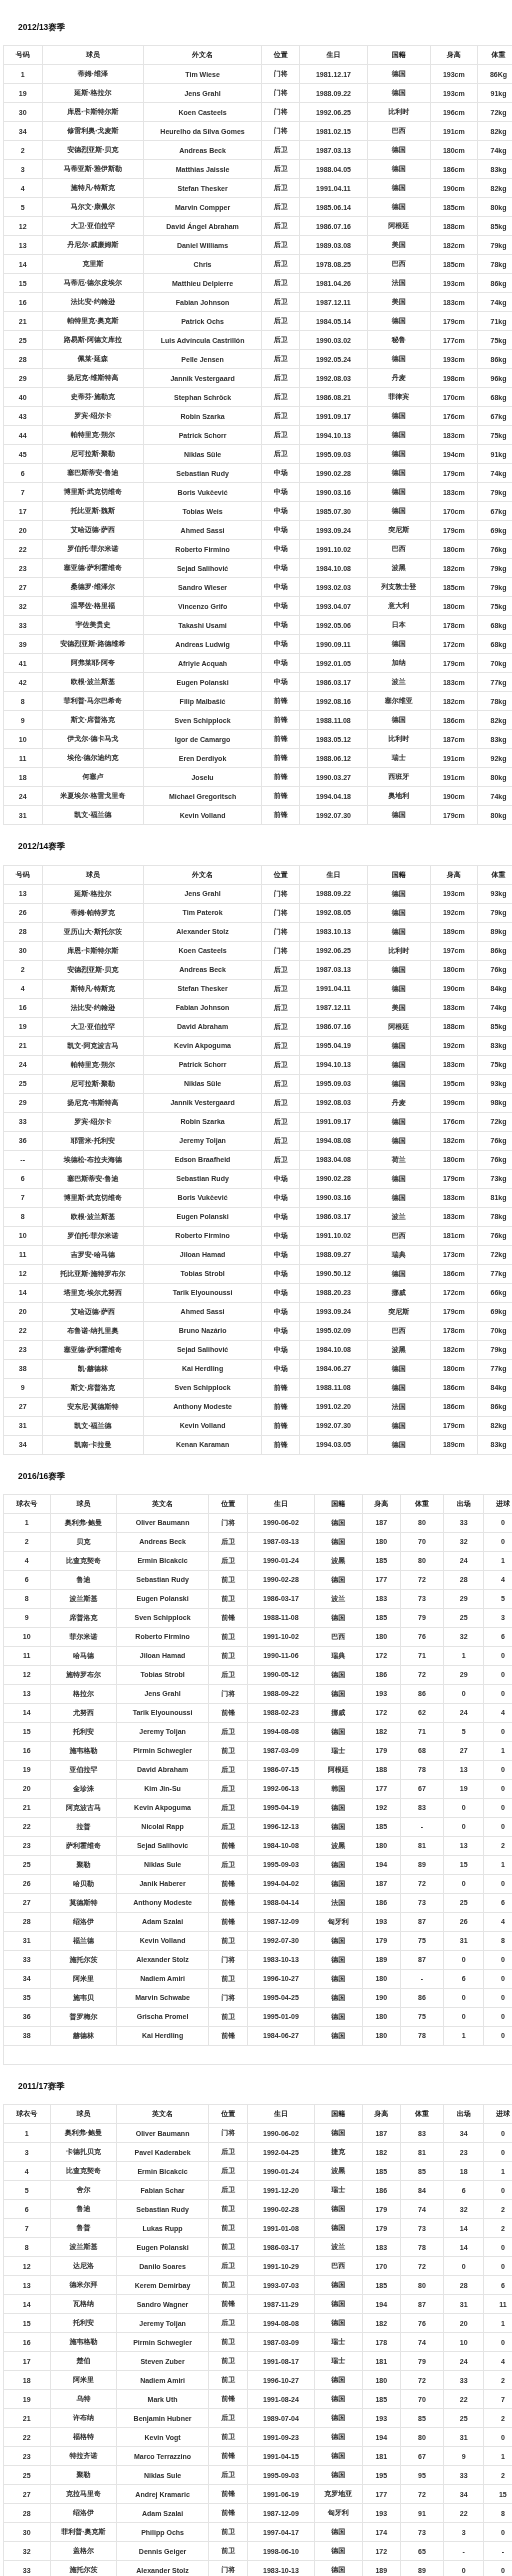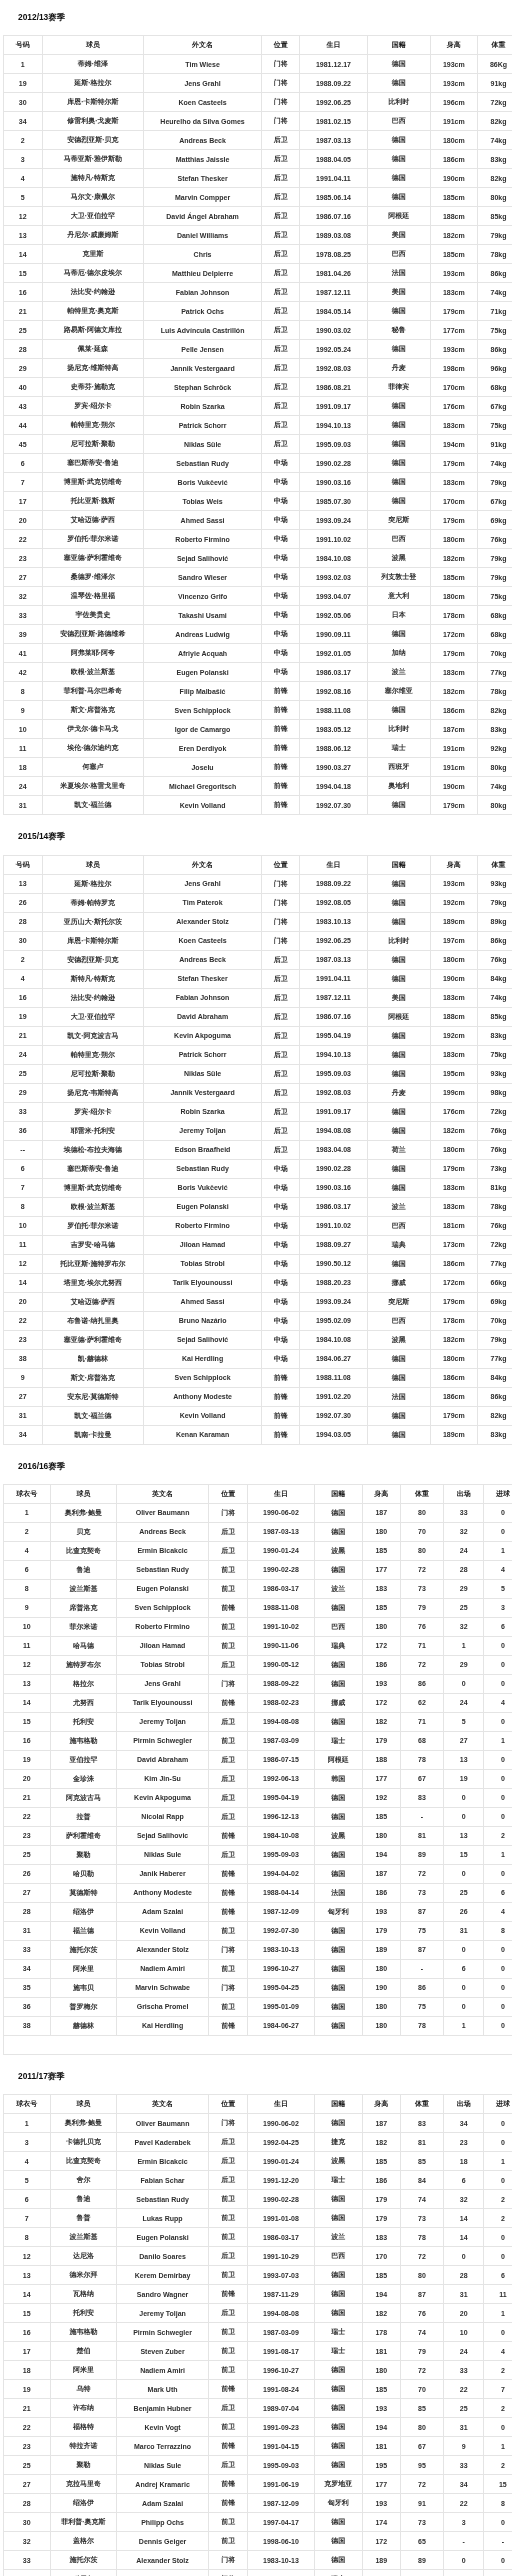--- a/index.html
+++ b/index.html
@@ -17,21 +17,21 @@
     background: #ffffff;
   }
   .season-section { width: 513px; }
   .season-title {
     font-size: 8.4px;
     font-weight: bold;
     color: #0d0d0d;
     margin: 16px 0 13px 18px;
     line-height: 10.3px;
   }
-  .season-section:first-child .season-title { margin-top: 12px; }
+  .season-section:first-child .season-title { margin-top: 22px; }
   table.squad {
     border-collapse: collapse;
     table-layout: fixed;
     margin-left: 2.6px;
     width: 509px;
   }
   table.squad th, table.squad td {
     border: 0.6px solid #e4e4e4;
     text-align: center;
     vertical-align: middle;
@@ -476,21 +476,21 @@
               <td>1992.07.30</td>
               <td>德国</td>
               <td>179cm</td>
               <td>80kg</td>
             </tr>
           </tbody>
     </table>
   </div>
 
   <div class="season-section">
-    <div class="season-title">2015/14赛季</div>
+    <div class="season-title">2012/14赛季</div>
     <table class="squad cols-8">
       <thead>
         <tr>
               <th>号码</th>
               <th>球员</th>
               <th>外文名</th>
               <th>位置</th>
               <th>生日</th>
               <th>国籍</th>
               <th>身高</th>

